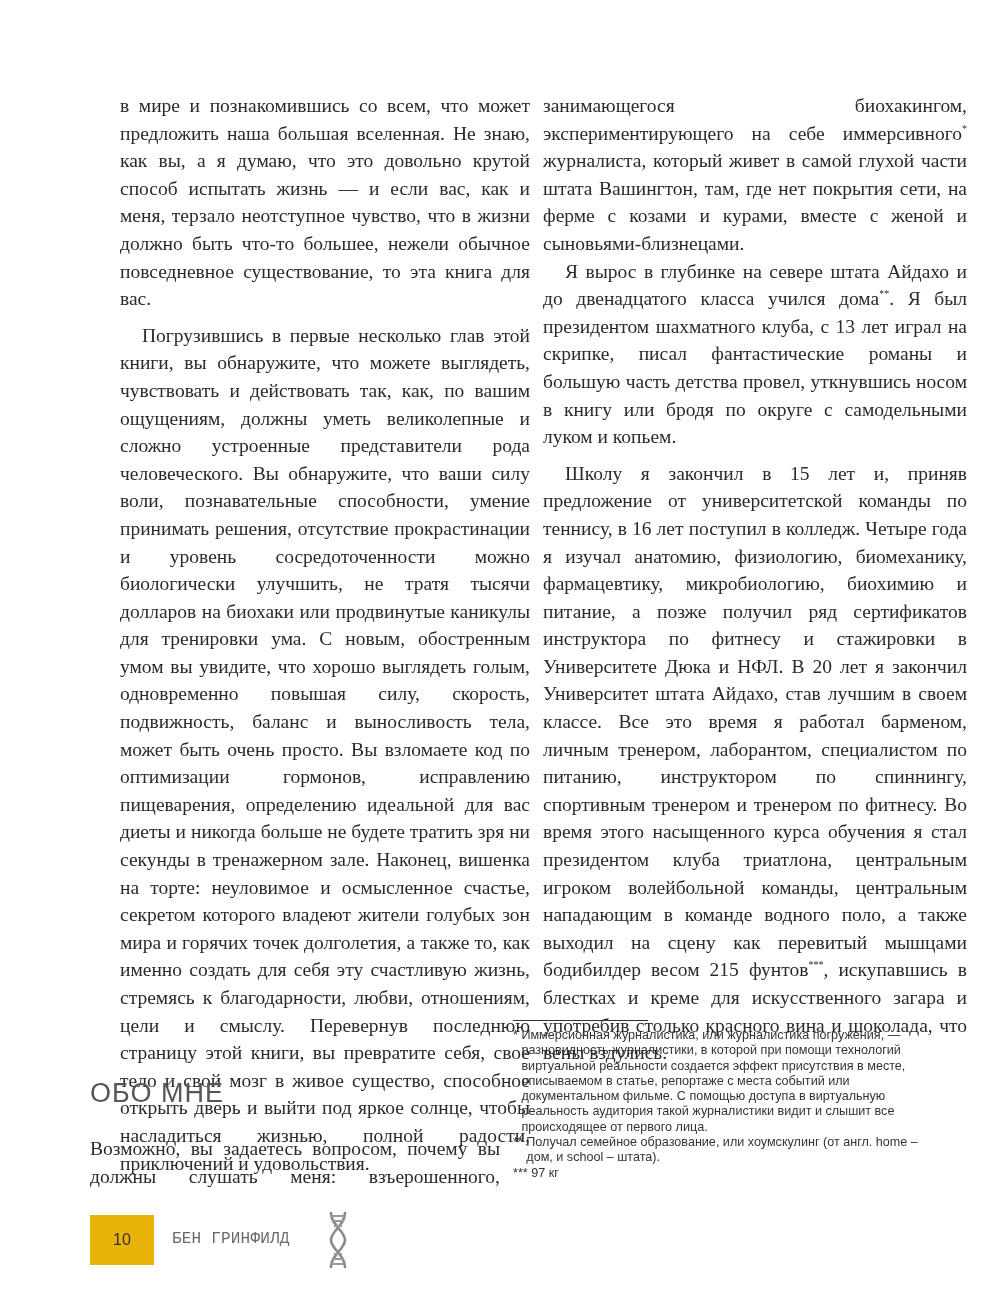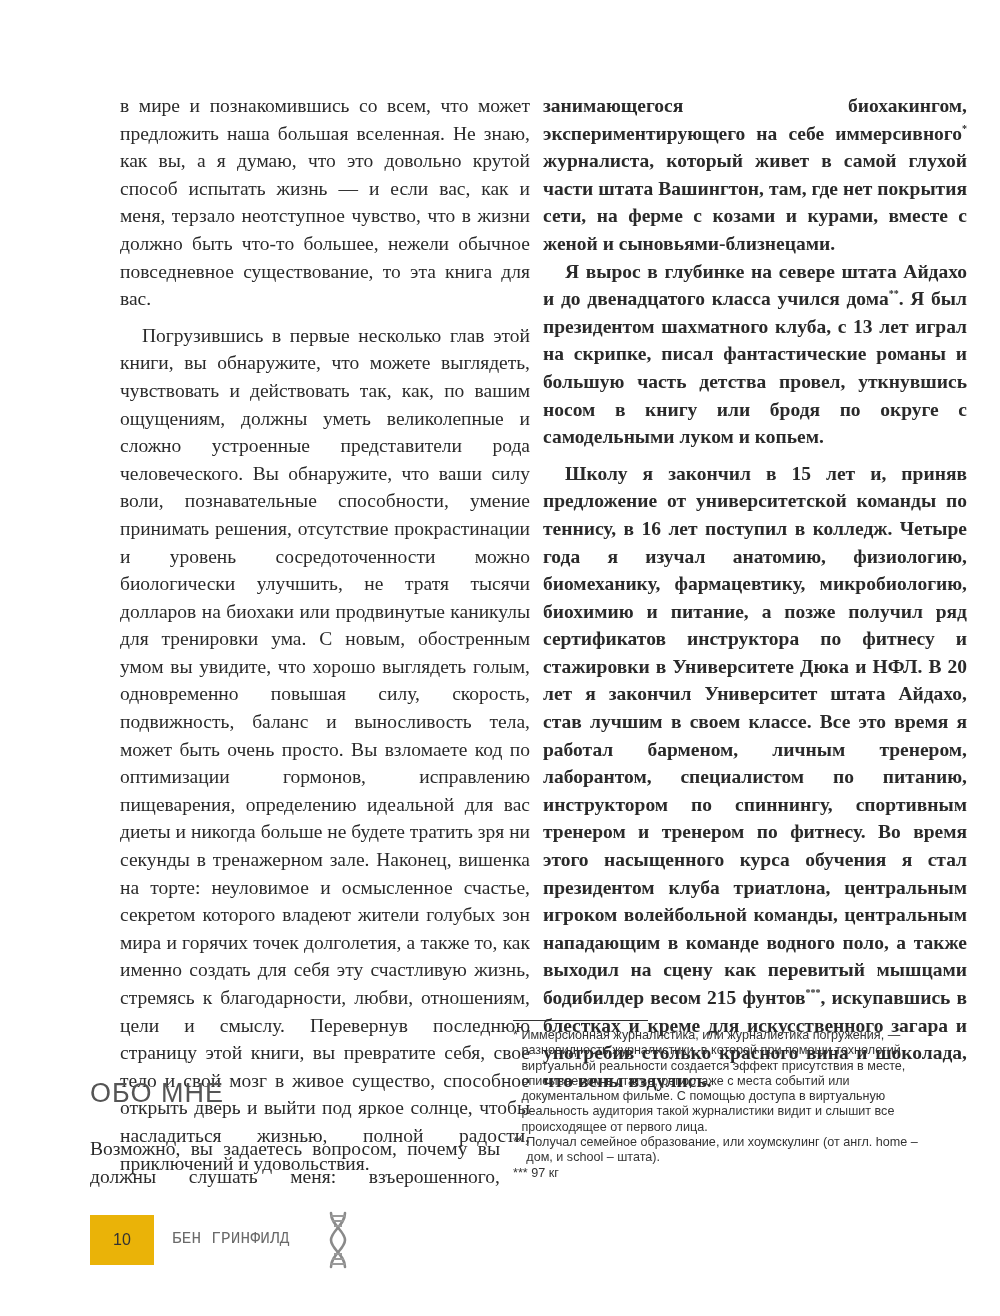--- a/index.html
+++ b/index.html
@@ -1,19 +1,19 @@
 <!DOCTYPE html>
 <html><head>
 <meta charset="utf-8">
 <style>
   html, body { margin: 0; padding: 0; background: #ffffff; }
   body { width: 1000px; height: 1316px; position: relative; overflow: hidden; color: #2a2a2a; }
   .col { position: absolute; top: 92px; font-family: "Liberation Serif", "DejaVu Serif", serif; font-size: 19.5px; line-height: 27.6px; text-align: justify; margin-left: 30px; }
   .col-left { left: 90px; width: 410px; }
-  .col-right { left: 513px; width: 424px; font-weight: bold; }
+  .col-right { left: 513px; width: 424px; }
   .col p { margin: 0; }
   .col p.indent { text-indent: 22px; }
   .col p.gap { margin-top: 9px; }
   sup { font-size: 10px; line-height: 0; vertical-align: 8px; }
   .heading { position: absolute; left: 90px; top: 1078px; font-family: "Liberation Sans", "DejaVu Sans", sans-serif; font-size: 27px; letter-spacing: 1px; color: #555555; margin: 0; font-weight: normal; }
   .after-heading { position: absolute; left: 90px; top: 1135px; width: 410px; font-family: "Liberation Serif", "DejaVu Serif", serif; font-size: 19.5px; line-height: 27.6px; text-align: justify; text-align-last: justify; }
   .fn-rule { position: absolute; left: 513px; top: 1020px; width: 135px; height: 1px; background: #333; }
   .footnotes { position: absolute; left: 513px; top: 1028px; width: 430px; font-family: "Liberation Sans", "DejaVu Sans", sans-serif; font-size: 12.6px; line-height: 15.3px; color: #333; }
   .fn { display: flex; }
   .fn .mark { flex: none; white-space: pre; }

